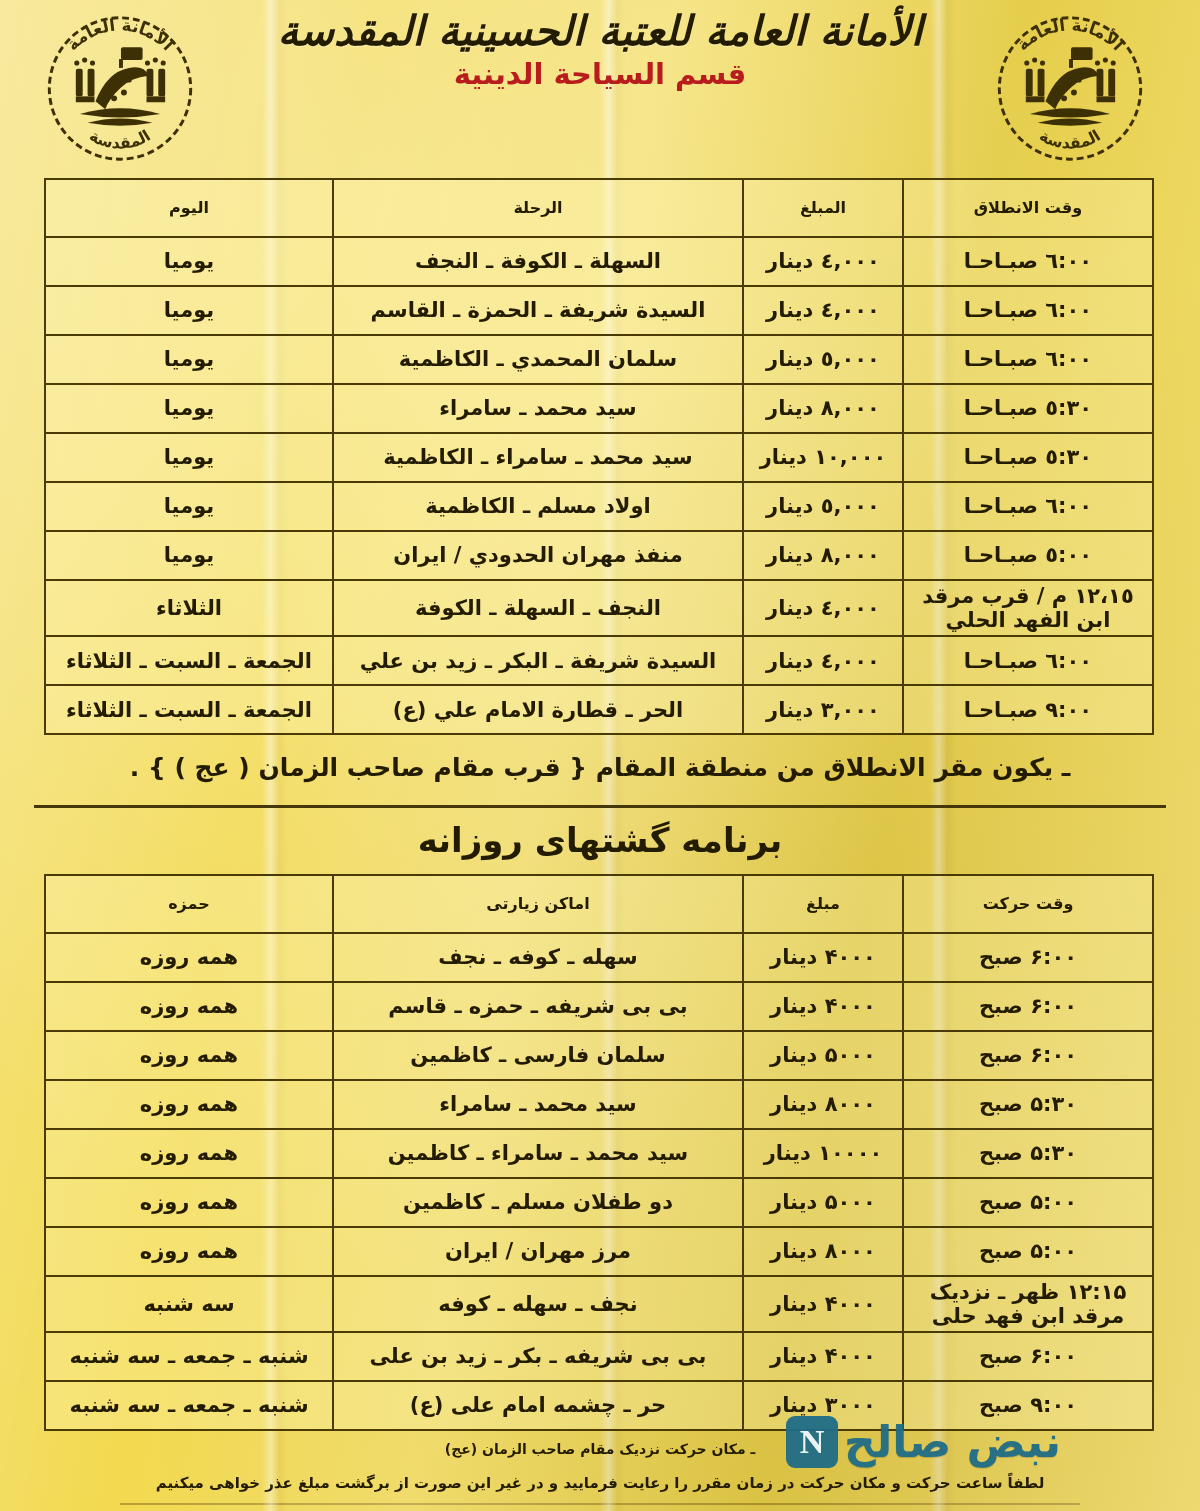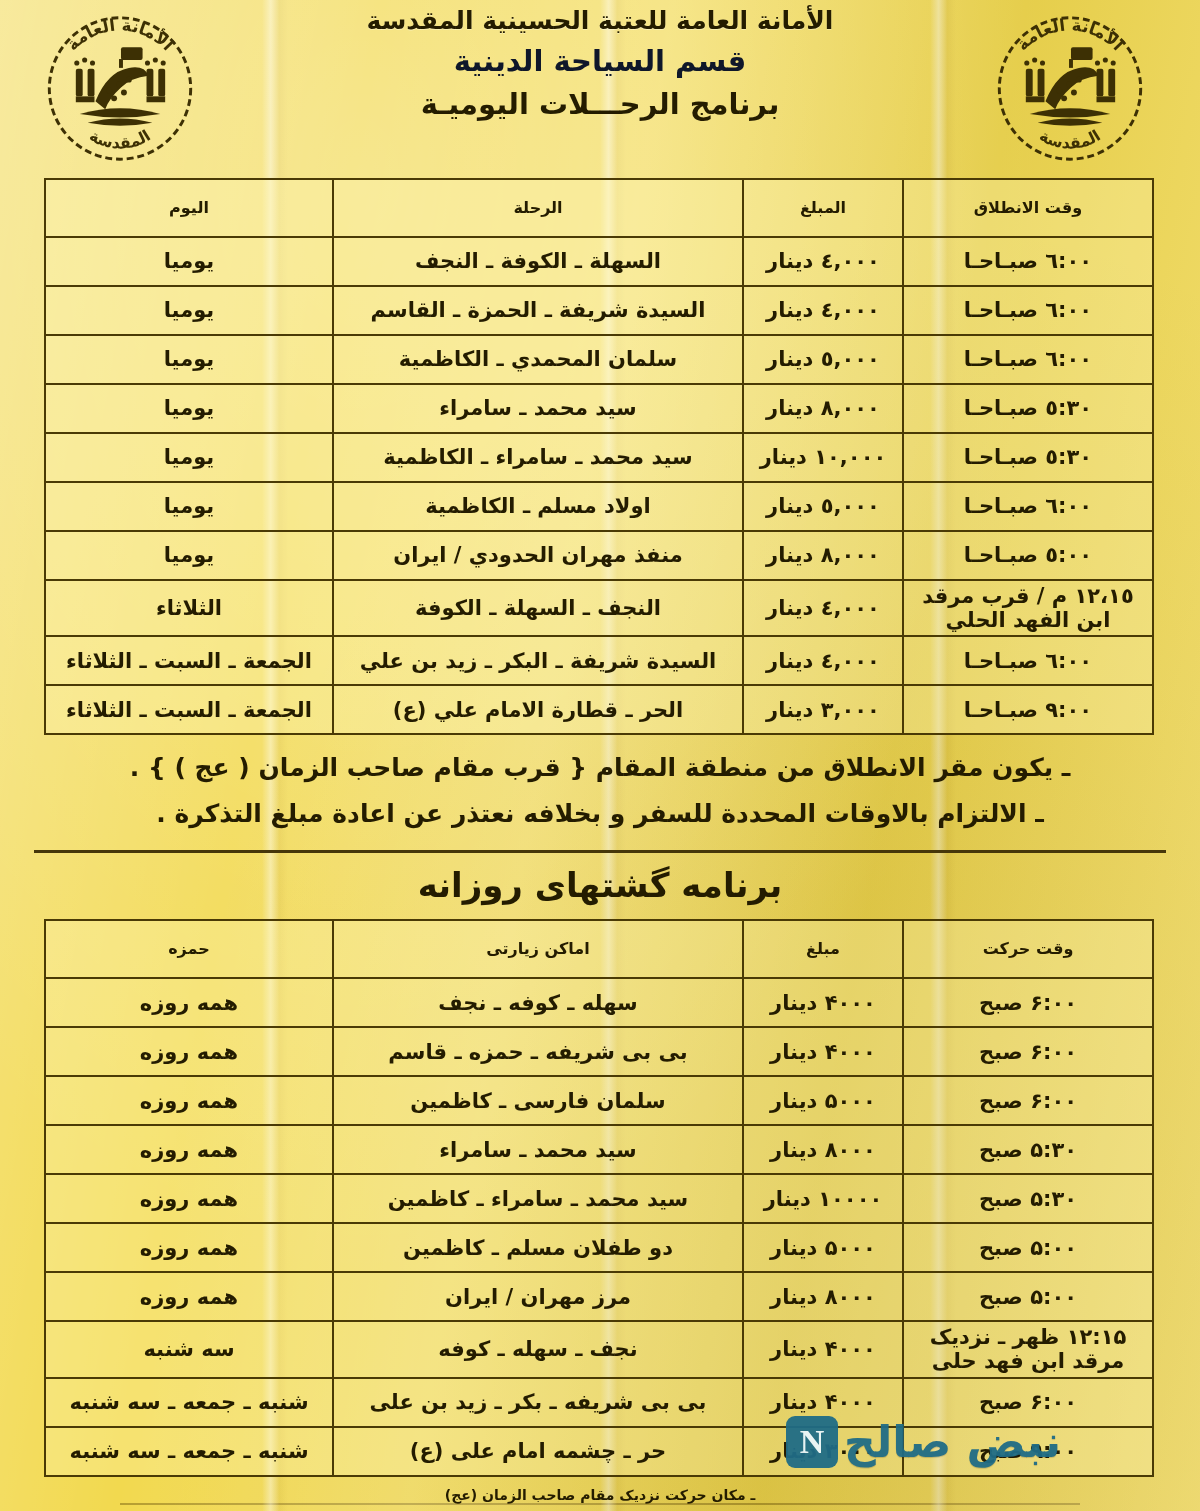--- a/index.html
+++ b/index.html
@@ -37,23 +37,23 @@
     display:flex;align-items:center;justify-content:center;
   }
   .seal.left{left:36px;}
   .seal.right{right:46px;}
   .seal svg{width:100%;height:100%;}
 
   .title-block{
     position:absolute;left:0;right:0;top:6px;
     text-align:center;
   }
-  .t1{font-size:25px;font-weight:bold;letter-spacing:0px;line-height:1.22;color:#241c00;
-      text-shadow:0 1px 0 rgba(255,255,255,.35);}
-  .t2{font-size:29px;font-weight:bold;line-height:1.3;color:#0f172a;margin-top:6px;}
+  .t1{font-size:41px;font-weight:bold;letter-spacing:0px;line-height:1.22;color:#241c00;
+      text-shadow:0 1px 0 rgba(255,255,255,.35);font-style:italic;}
+  .t2{font-size:29px;font-weight:bold;line-height:1.3;color:#b91c1c;margin-top:0;}
   .t3{font-size:29px;font-weight:bold;line-height:1.3;color:#241c00;margin-top:6px;letter-spacing:1px;}
 
   
   .tbl-wrap{position:relative;z-index:7;margin:0 46px;}
   table.sched{
     width:1108px;border-collapse:collapse;table-layout:fixed;
     background:rgba(255,247,190,.30);
   }
   table.sched td,table.sched th{
     border:2px solid #4a3a05;
@@ -166,21 +166,20 @@
           <circle cx="129" cy="56" r="2.6"></circle>
         <path d="M44 108 q41 -12 82 0 q-41 7 -82 0 z"></path>
         <path d="M52 117 q33 -9 66 0 q-33 6 -66 0 z"></path>
       </g>
     </svg>
   </div>
 
   <div class="title-block">
     <div class="t1">الأمانة العامة للعتبة الحسينية المقدسة</div>
     <div class="t2">قسم السياحة الدينية</div>
-    <div class="t3">برنامج الرحـــلات اليوميـة</div>
   </div>
 
   <div class="seal right">
     <svg viewBox="0 0 170 165">
       <circle cx="85" cy="82" r="72" fill="none" stroke="#3d3004" stroke-width="3" stroke-dasharray="7 4"></circle>
       <path id="arcTopR" d="M 22 86 A 63 63 0 0 1 148 86" fill="none"></path>
       <path id="arcBotR" d="M 28 86 A 57 57 0 0 0 142 86" fill="none"></path>
       <text font-size="17" font-weight="bold" fill="#3d3004" font-family="DejaVu Sans, sans-serif">
         <textPath href="#arcTopR" startOffset="50%" text-anchor="middle">الأمانة العامة</textPath>
       </text>
@@ -291,21 +290,20 @@
           <td>٣,٠٠٠ دينار</td>
           <td class="trip-long">الحر ـ قطارة الامام علي (ع)</td>
           <td class="day-long">الجمعة ـ السبت ـ الثلاثاء</td>
         </tr>
       </tbody>
   </table>
 </div>
 
 <div class="notes">
   <div class="note-line">ـ يكون مقر الانطلاق من منطقة المقام  { قرب مقام صاحب الزمان ( عج ) } .</div>
-  <div class="note-line">ـ الالتزام بالاوقات المحددة للسفر و بخلافه نعتذر عن اعادة مبلغ التذكرة .</div>
 </div>
 
 <div class="divider"></div>
 
 <div class="fa-title">برنامه گشتهای روزانه</div>
 
 <div class="tbl-wrap">
   <table class="sched">
     <colgroup>
       <col class="f-time">

